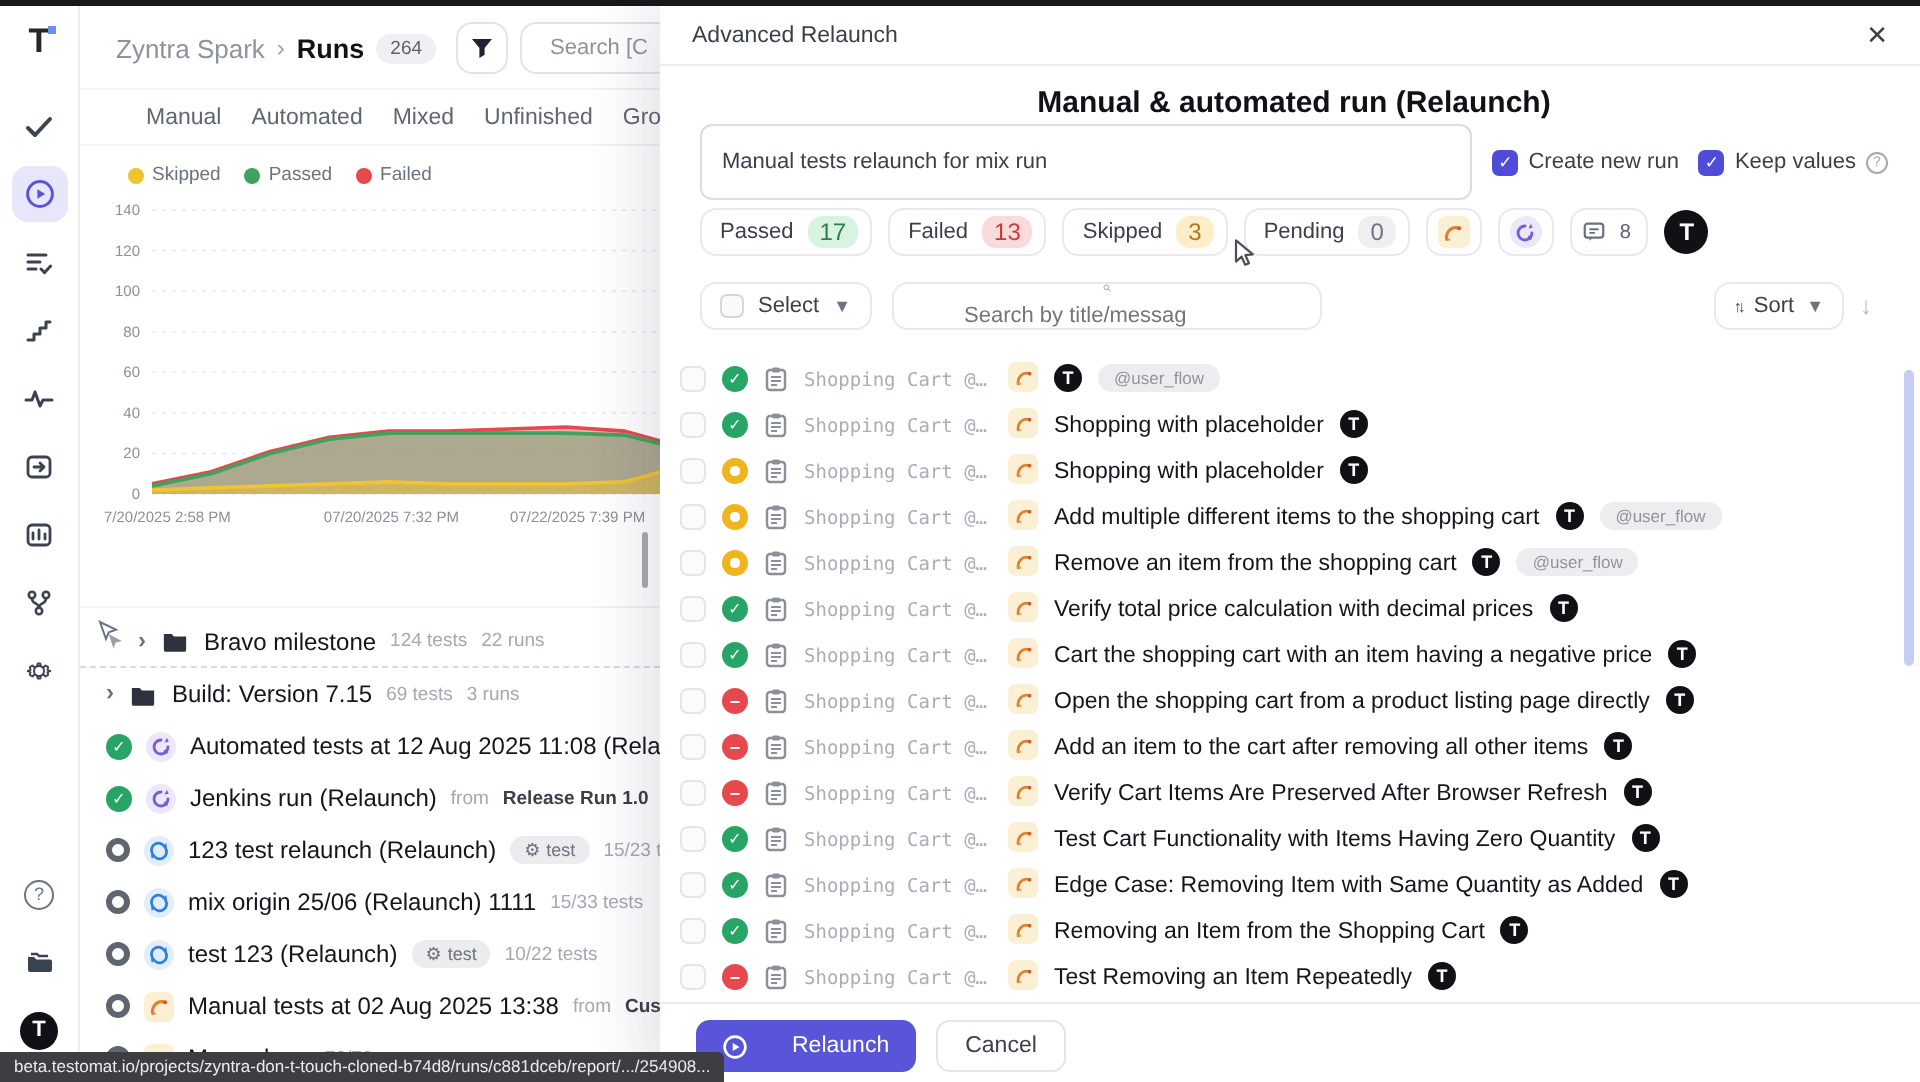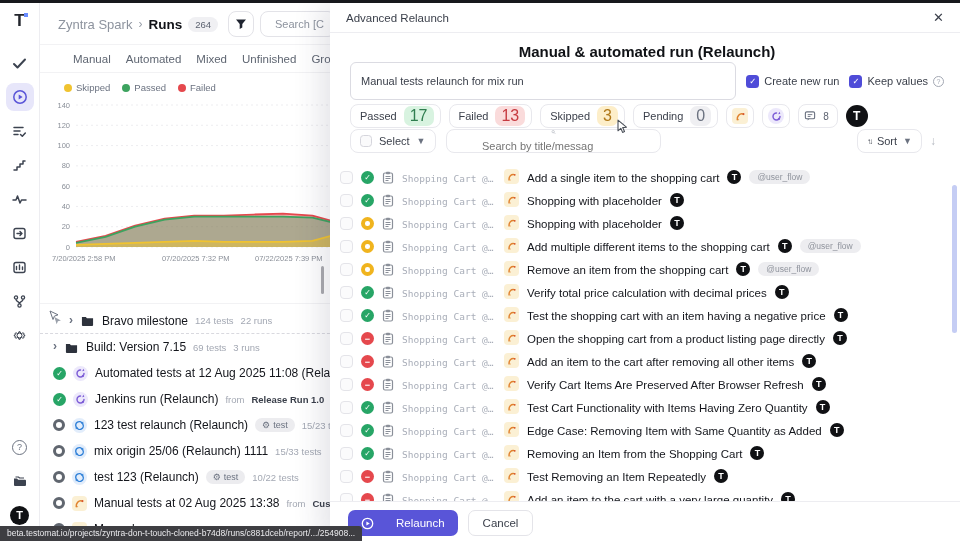--- a/index.html
+++ b/index.html
@@ -66,32 +66,32 @@
   .modal-h2 { font-size:15px; font-weight:bold; color:#101216; margin:2px 0 8px;text-align:center; }
   .name-row { display:flex; align-items:center; gap:10px; height:26px; }
   .name-input { flex:1; min-width:0; height:38px; border:1px solid #dbdbe2; border-radius:6px; padding:0 10px; font-size:11px; color:#3a3f4a; font-family:"Liberation Sans",sans-serif; outline:none; }
   .opt { display:flex; align-items:center; gap:5px; font-size:11px; color:#3a3f4a; white-space:nowrap; }
   .cb { width:13px; height:13px; border-radius:3.5px; background:#4f4cd8; color:#fff; font-size:8.5px; display:flex; align-items:center; justify-content:center; flex:0 0 auto; }
   .cb::after { content:"✓"; }
   .helpq { width:11px; height:11px; border:1px solid #a3a8b3; border-radius:50%; color:#a3a8b3; font-size:7px; display:flex; align-items:center; justify-content:center; }
 
   .chips-row { display:flex; align-items:center; gap:8px; margin-top:10px; height:24px; }
   .chip { display:flex; align-items:center; gap:7px; border:1px solid #e8e8ed; border-radius:8px; height:24px; padding:0 6px 0 9px; font-size:11px; color:#3a3f4a; background:#fff; }
-  .cnt { min-width:14px; text-align:left; border-radius:7px; font-size:16px; padding:1px 6px; }
+  .cnt { min-width:14px; text-align:left; border-radius:7px; font-size:12px; padding:1px 6px; }
   .cnt.passed { background:#d8f3e0; color:#2f7d4f; }
   .cnt.failed { background:#fadbdb; color:#c63a40; }
   .cnt.skipped { background:#fdeec9; color:#b07818; }
   .cnt.pending { background:#efeff2; color:#6b7280; }
   .iconchip { height:24px; min-width:26px; border:1px solid #e8e8ed; border-radius:8px; background:#fff; display:flex; align-items:center; justify-content:center; gap:7px; padding:0 5px; }
   .iconchip .num { font-size:10px; color:#5c6270; padding-right:3px; }
   .avatarT { width:22px; height:22px; border-radius:50%; background:#101114; color:#fff; font-size:12px; font-weight:bold; display:flex; align-items:center; justify-content:center; }
   .sq-manual { width:16px; height:16px; border-radius:4px; background:#fbf0d4; display:flex; align-items:center; justify-content:center; }
   .circ-auto { width:16px; height:16px; border-radius:50%; background:#ece8fb; display:flex; align-items:center; justify-content:center; }
 
-  .toolbar-row { display:flex; gap:10px; margin-top:1px; height:24px; }
+  .toolbar-row { display:flex; gap:10px; margin-top:13px; height:24px; }
   .select-btn { display:flex; align-items:center; gap:7px; border:1px solid #e8e8ed; border-radius:8px; height:24px; padding:0 9px; font-size:11px; color:#3a3f4a; background:#fff; }
   .cb-empty { width:12px; height:12px; border:1px solid #d5d5dc; border-radius:3.5px; background:#fafafb; }
   .chev-dn { color:#6b7280; font-size:9px; }
   .search2 { display:flex; align-items:center; gap:6px; border:1px solid #e8e8ed; border-radius:8px; height:24px; padding:0 9px; width:215px;flex-direction:column; }
   .search2 input { border:0; outline:0; flex:1; font-size:11px; color:#9aa0aa; font-family:"Liberation Sans",sans-serif; background:transparent; }
   .right-tools { margin-left:auto; display:flex; align-items:center; gap:8px; padding-right:8px; }
   .sort-btn { display:flex; align-items:center; gap:6px; border:1px solid #e8e8ed; border-radius:8px; height:24px; padding:0 9px; font-size:11px; color:#3a3f4a; background:#fff; }
   .sort-arrows { font-size:8px; letter-spacing:-2px; color:#3a3f4a; }
   .down-btn { color:#b4b8c0; font-size:12px; }
 
@@ -563,21 +563,20 @@
             </svg>
           </span>
           <span class="tprefix">Shopping Cart @…</span>
           <span class="tmanual">
             <svg width="10" height="10" viewBox="0 0 12 12">
               <path d="M2.5 9.5C2 5.5 5 2.5 8.5 3.2" fill="none" stroke="#e0822e" stroke-width="1.7" stroke-linecap="round"></path>
               <circle cx="9.3" cy="3.4" r="1.1" fill="#d8552e"></circle>
               <path d="M3.2 10.2l1.5-.4-1.1-1z" fill="#e0822e"></path>
             </svg>
           </span>
-          <span class="ttitle">Add a single item to the shopping cart</span>
           <span class="tT">T</span>
           <span class="ttag">@user_flow</span>
         </div>
 
         <div class="trow">
           <span class="tcheck"></span>
           <span class="tstatus passed"></span>
           <span class="tclip">
             <svg width="12" height="13" viewBox="0 0 12 13">
               <rect x="1.5" y="2" width="9" height="10" rx="1.5" fill="none" stroke="#8a8f99" stroke-width="1.2"></rect>
@@ -701,21 +700,21 @@
             </svg>
           </span>
           <span class="tprefix">Shopping Cart @…</span>
           <span class="tmanual">
             <svg width="10" height="10" viewBox="0 0 12 12">
               <path d="M2.5 9.5C2 5.5 5 2.5 8.5 3.2" fill="none" stroke="#e0822e" stroke-width="1.7" stroke-linecap="round"></path>
               <circle cx="9.3" cy="3.4" r="1.1" fill="#d8552e"></circle>
               <path d="M3.2 10.2l1.5-.4-1.1-1z" fill="#e0822e"></path>
             </svg>
           </span>
-          <span class="ttitle">Test the shopping cart with an item having a negative price</span>
+          <span class="ttitle">Cart the shopping cart with an item having a negative price</span>
           <span class="tT">T</span>
 
         </div>
 
         <div class="trow">
           <span class="tcheck"></span>
           <span class="tstatus failed"></span>
           <span class="tclip">
             <svg width="12" height="13" viewBox="0 0 12 13">
               <rect x="1.5" y="2" width="9" height="10" rx="1.5" fill="none" stroke="#8a8f99" stroke-width="1.2"></rect>

